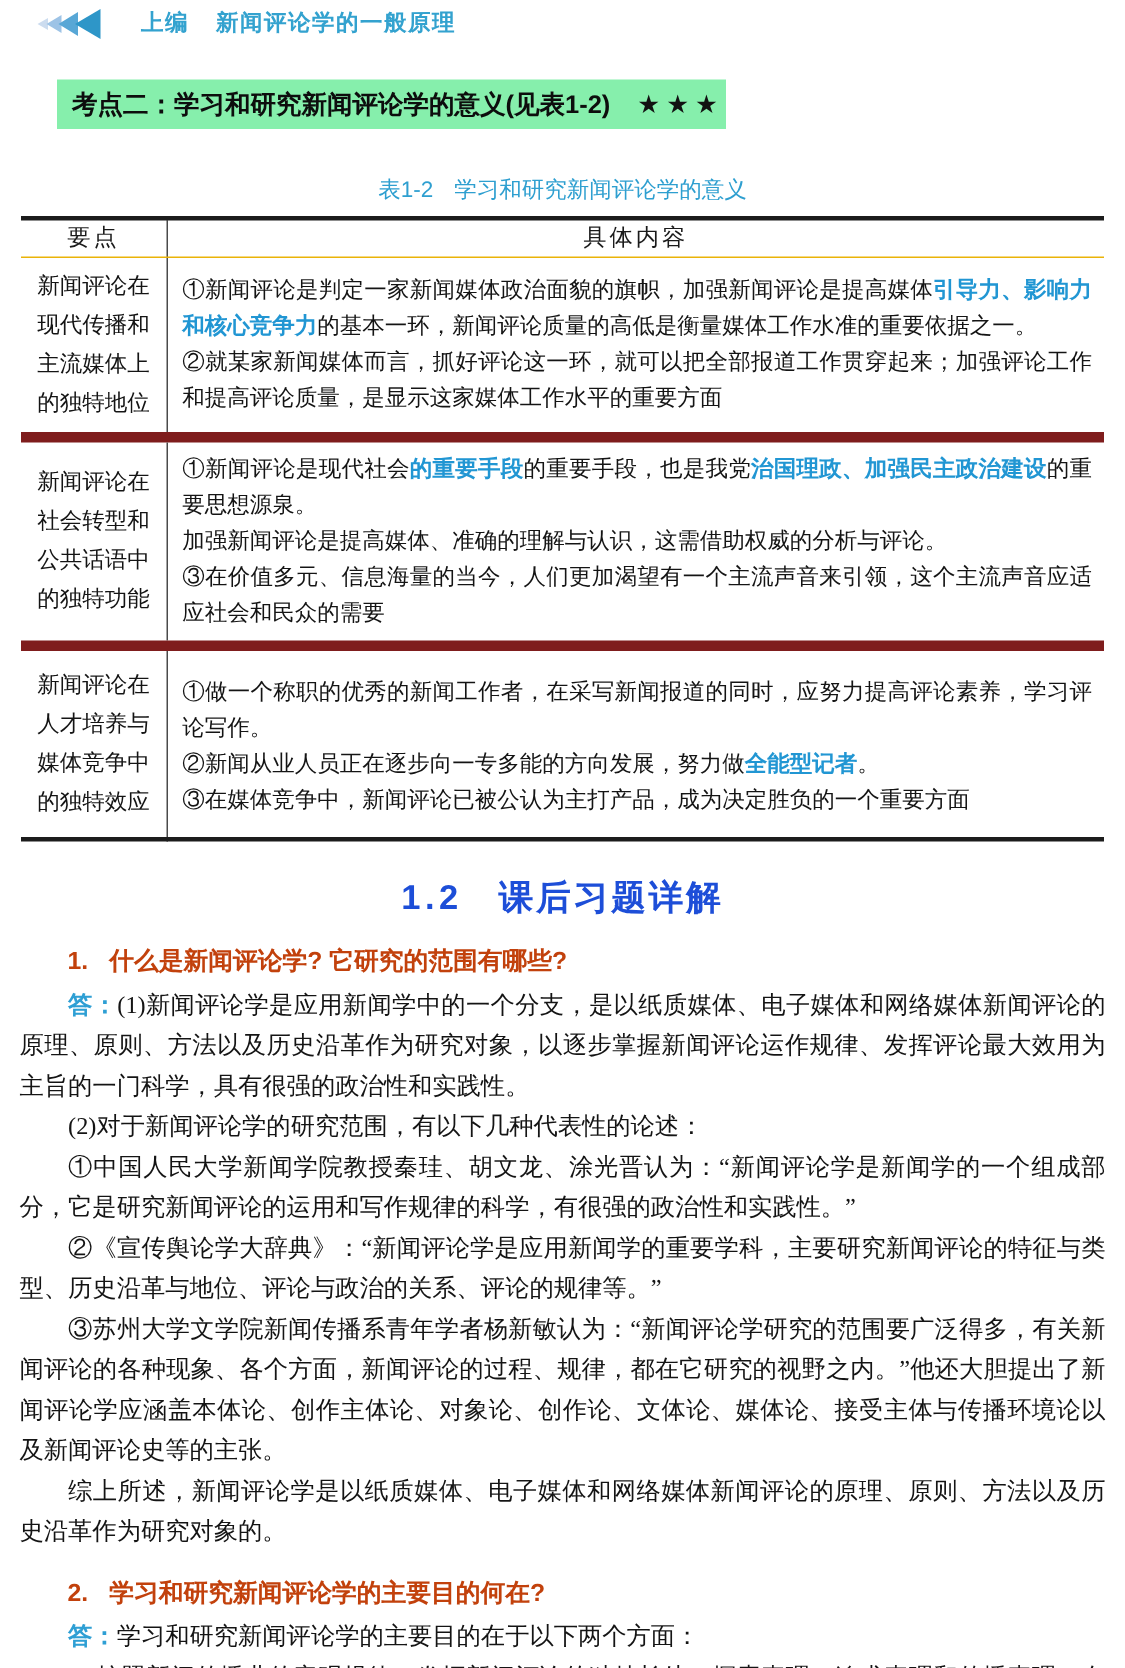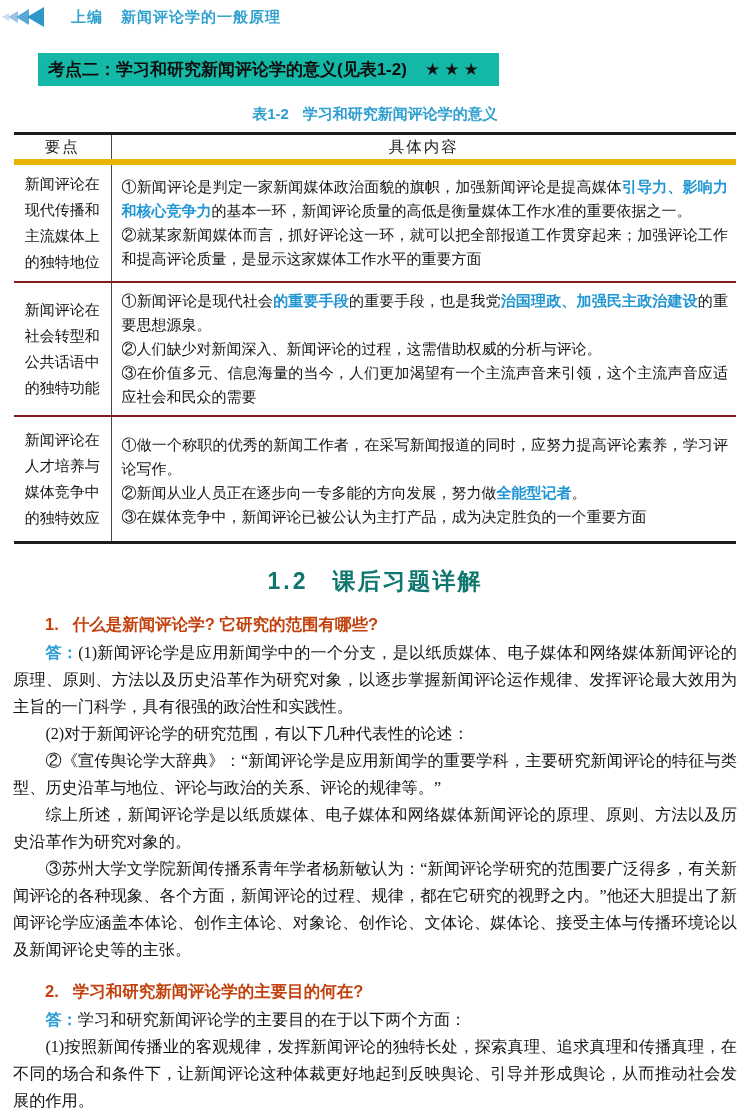--- a/index.html
+++ b/index.html
@@ -2,68 +2,68 @@
 <html><head>
 <meta charset="utf-8">
 <style>
   html,body{margin:0;padding:0;background:#ffffff;}
   .page{
     width:750px;height:1112px;position:relative;overflow:hidden;
     background:#ffffff;color:#141414;
     font-family:"Liberation Serif","DejaVu Serif",serif;
   }
   
-  .runhead{display:flex;align-items:center;gap:13px;padding:6px 0 0 0;height:22px;}
+  .runhead{display:flex;align-items:flex-start;gap:13px;padding:6px 0 0 23px;height:22px;}
   .runhead .arrows{flex:0 0 auto;display:block;}
   .runhead-text{
     font-family:"Liberation Sans","DejaVu Sans",sans-serif;
     font-weight:bold;font-size:15px;color:#33a2cf;letter-spacing:1px;white-space:nowrap;
   }
   .runhead-text .part{margin-right:18px;}
   
   .exam-point{
-    display:inline-block;margin:25px 0 1px 38px;background:#14b8a6;
-    padding:5px 16px 5px 10px;
+    display:inline-block;margin:25px 0 13px 38px;background:#86efac;
+    padding:5px 1px 5px 10px;
     font-family:"Liberation Sans","DejaVu Sans",sans-serif;
     font-weight:bold;font-size:17px;color:#0d0d0d;white-space:nowrap;
   }
   .exam-point .stars{margin-left:18px;letter-spacing:4px;font-weight:normal;font-size:17px;color:#111;}
   
   .tbl-caption{
     margin-top:18px;text-align:center;
     font-family:"Liberation Sans","DejaVu Sans",sans-serif;
-    font-weight:bold;font-size:15px;color:#2e9fd0;
+    font-weight:normal;font-size:15px;color:#2e9fd0;
   }
   .tbl-caption .cap-label{margin-right:14px;}
   table.ptable{
     width:722px;margin:8px 14px 0 14px;border-collapse:collapse;table-layout:fixed;
     border-top:3px solid #1c1c1c;border-bottom:3px solid #1c1c1c;
     font-size:15px;line-height:24px;
   }
   table.ptable th{
     font-weight:normal;text-align:center;padding:0 2px;font-size:15.5px;
-    letter-spacing:2px;border-bottom:6px solid #eab308;color:#1a1a1a;
+    letter-spacing:2px;border-bottom:1px solid #eab308;color:#1a1a1a;
   }
   table.ptable th:first-child{border-right:1px solid #4a4a4a;}
   td.point-cell{
     width:97px;box-sizing:border-box;border-right:1px solid #4a4a4a;
     text-align:center;vertical-align:middle;padding:6px 8px;line-height:26px;
   }
   td.content-cell{
     box-sizing:border-box;vertical-align:middle;text-align:justify;
     padding:6px 8px 6px 10px;
   }
-  tr.rule-below>td{border-bottom:2px solid #7f1d1d;}
+  tr.rule-below>td{border-bottom:7px solid #7f1d1d;}
   td.pad-more{padding-top:16px;padding-bottom:12px;}
   .seg-hl{color:#2196d3;font-weight:bold;}
   
   .section-h{
     margin:22px 0 0 0;text-align:center;
     font-family:"Liberation Sans","DejaVu Sans",sans-serif;
-    font-weight:bold;font-size:23px;color:#0f766e;letter-spacing:2px;
+    font-weight:bold;font-size:23px;color:#1d4ed8;letter-spacing:2px;
   }
   .section-h .sec-num{margin-right:24px;letter-spacing:3px;}
   
   .q-head{
     margin:14px 13px 2px 13px;padding-left:32px;
     font-family:"Liberation Sans","DejaVu Sans",sans-serif;
     font-weight:bold;font-size:16.5px;color:#c2410c;line-height:27px;
   }
   .q-head .q-num{margin-right:14px;}
   .body-para{
@@ -117,21 +117,21 @@
         <td class="point-cell">新闻评论在现代传播和主流媒体上的独特地位</td>
         <td class="content-cell">
           <div class="cell-item"><span>①新闻评论是判定一家新闻媒体政治面貌的旗帜，加强新闻评论是提高媒体</span><span class="seg-hl">引导力、影响力和核心竞争力</span><span>的基本一环，新闻评论质量的高低是衡量媒体工作水准的重要依据之一。</span></div>
           <div class="cell-item"><span>②就某家新闻媒体而言，抓好评论这一环，就可以把全部报道工作贯穿起来；加强评论工作和提高评论质量，是显示这家媒体工作水平的重要方面</span></div>
         </td>
       </tr>
       <tr class="rule-below">
         <td class="point-cell">新闻评论在社会转型和公共话语中的独特功能</td>
         <td class="content-cell">
           <div class="cell-item"><span>①新闻评论是现代社会</span><span class="seg-hl">的重要手段</span><span>的重要手段，也是我党</span><span class="seg-hl">治国理政、加强民主政治建设</span><span>的重要思想源泉。</span></div>
-          <div class="cell-item"><span>②人们缺少对新闻深入、新闻评论的过程，这需借助权威的分析与评论。</span></div>
+          <div class="cell-item"><span>加强新闻评论是提高媒体、准确的理解与认识，这需借助权威的分析与评论。</span></div>
           <div class="cell-item"><span>③在价值多元、信息海量的当今，人们更加渴望有一个主流声音来引领，这个主流声音应适应社会和民众的需要</span></div>
         </td>
       </tr>
       <tr>
         <td class="point-cell">新闻评论在人才培养与媒体竞争中的独特效应</td>
         <td class="content-cell pad-more">
           <div class="cell-item"><span>①做一个称职的优秀的新闻工作者，在采写新闻报道的同时，应努力提高评论素养，学习评论写作。</span></div>
           <div class="cell-item"><span>②新闻从业人员正在逐步向一专多能的方向发展，努力做</span><span class="seg-hl">全能型记者</span><span>。</span></div>
           <div class="cell-item"><span>③在媒体竞争中，新闻评论已被公认为主打产品，成为决定胜负的一个重要方面</span></div>
         </td>
@@ -143,23 +143,24 @@
   <div class="section-h">
     <span class="sec-num">1.2</span><span>课后习题详解</span>
   </div>
 
   
   <div class="q-head">
     <span class="q-num">1.</span><span>什么是新闻评论学? 它研究的范围有哪些?</span>
   </div>
   <p class="body-para"><span class="ans-prefix">答：</span><span>(1)新闻评论学是应用新闻学中的一个分支，是以纸质媒体、电子媒体和网络媒体新闻评论的原理、原则、方法以及历史沿革作为研究对象，以逐步掌握新闻评论运作规律、发挥评论最大效用为主旨的一门科学，具有很强的政治性和实践性。</span></p>
   <p class="body-para"><span>(2)对于新闻评论学的研究范围，有以下几种代表性的论述：</span></p>
+  <p class="body-para"><span>①中国人民大学新闻学院教授秦珪、胡文龙、涂光晋认为：“新闻评论学是新闻学的一个组成部分，它是研究新闻评论的运用和写作规律的科学，有很强的政治性和实践性。”</span></p>
   <p class="body-para"><span>②《宣传舆论学大辞典》：“新闻评论学是应用新闻学的重要学科，主要研究新闻评论的特征与类型、历史沿革与地位、评论与政治的关系、评论的规律等。”</span></p>
+  <p class="body-para"><span>③苏州大学文学院新闻传播系青年学者杨新敏认为：“新闻评论学研究的范围要广泛得多，有关新闻评论的各种现象、各个方面，新闻评论的过程、规律，都在它研究的视野之内。”他还大胆提出了新闻评论学应涵盖本体论、创作主体论、对象论、创作论、文体论、媒体论、接受主体与传播环境论以及新闻评论史等的主张。</span></p>
   <p class="body-para"><span>综上所述，新闻评论学是以纸质媒体、电子媒体和网络媒体新闻评论的原理、原则、方法以及历史沿革作为研究对象的。</span></p>
-  <p class="body-para"><span>③苏州大学文学院新闻传播系青年学者杨新敏认为：“新闻评论学研究的范围要广泛得多，有关新闻评论的各种现象、各个方面，新闻评论的过程、规律，都在它研究的视野之内。”他还大胆提出了新闻评论学应涵盖本体论、创作主体论、对象论、创作论、文体论、媒体论、接受主体与传播环境论以及新闻评论史等的主张。</span></p>
 
   
   <div class="q-head">
     <span class="q-num">2.</span><span>学习和研究新闻评论学的主要目的何在?</span>
   </div>
   <p class="body-para"><span class="ans-prefix">答：</span><span>学习和研究新闻评论学的主要目的在于以下两个方面：</span></p>
   <p class="body-para"><span>(1)按照新闻传播业的客观规律，发挥新闻评论的独特长处，探索真理、追求真理和传播真理，在不同的场合和条件下，让新闻评论这种体裁更好地起到反映舆论、引导并形成舆论，从而推动社会发展的作用。</span></p>
 
 </div>
 

